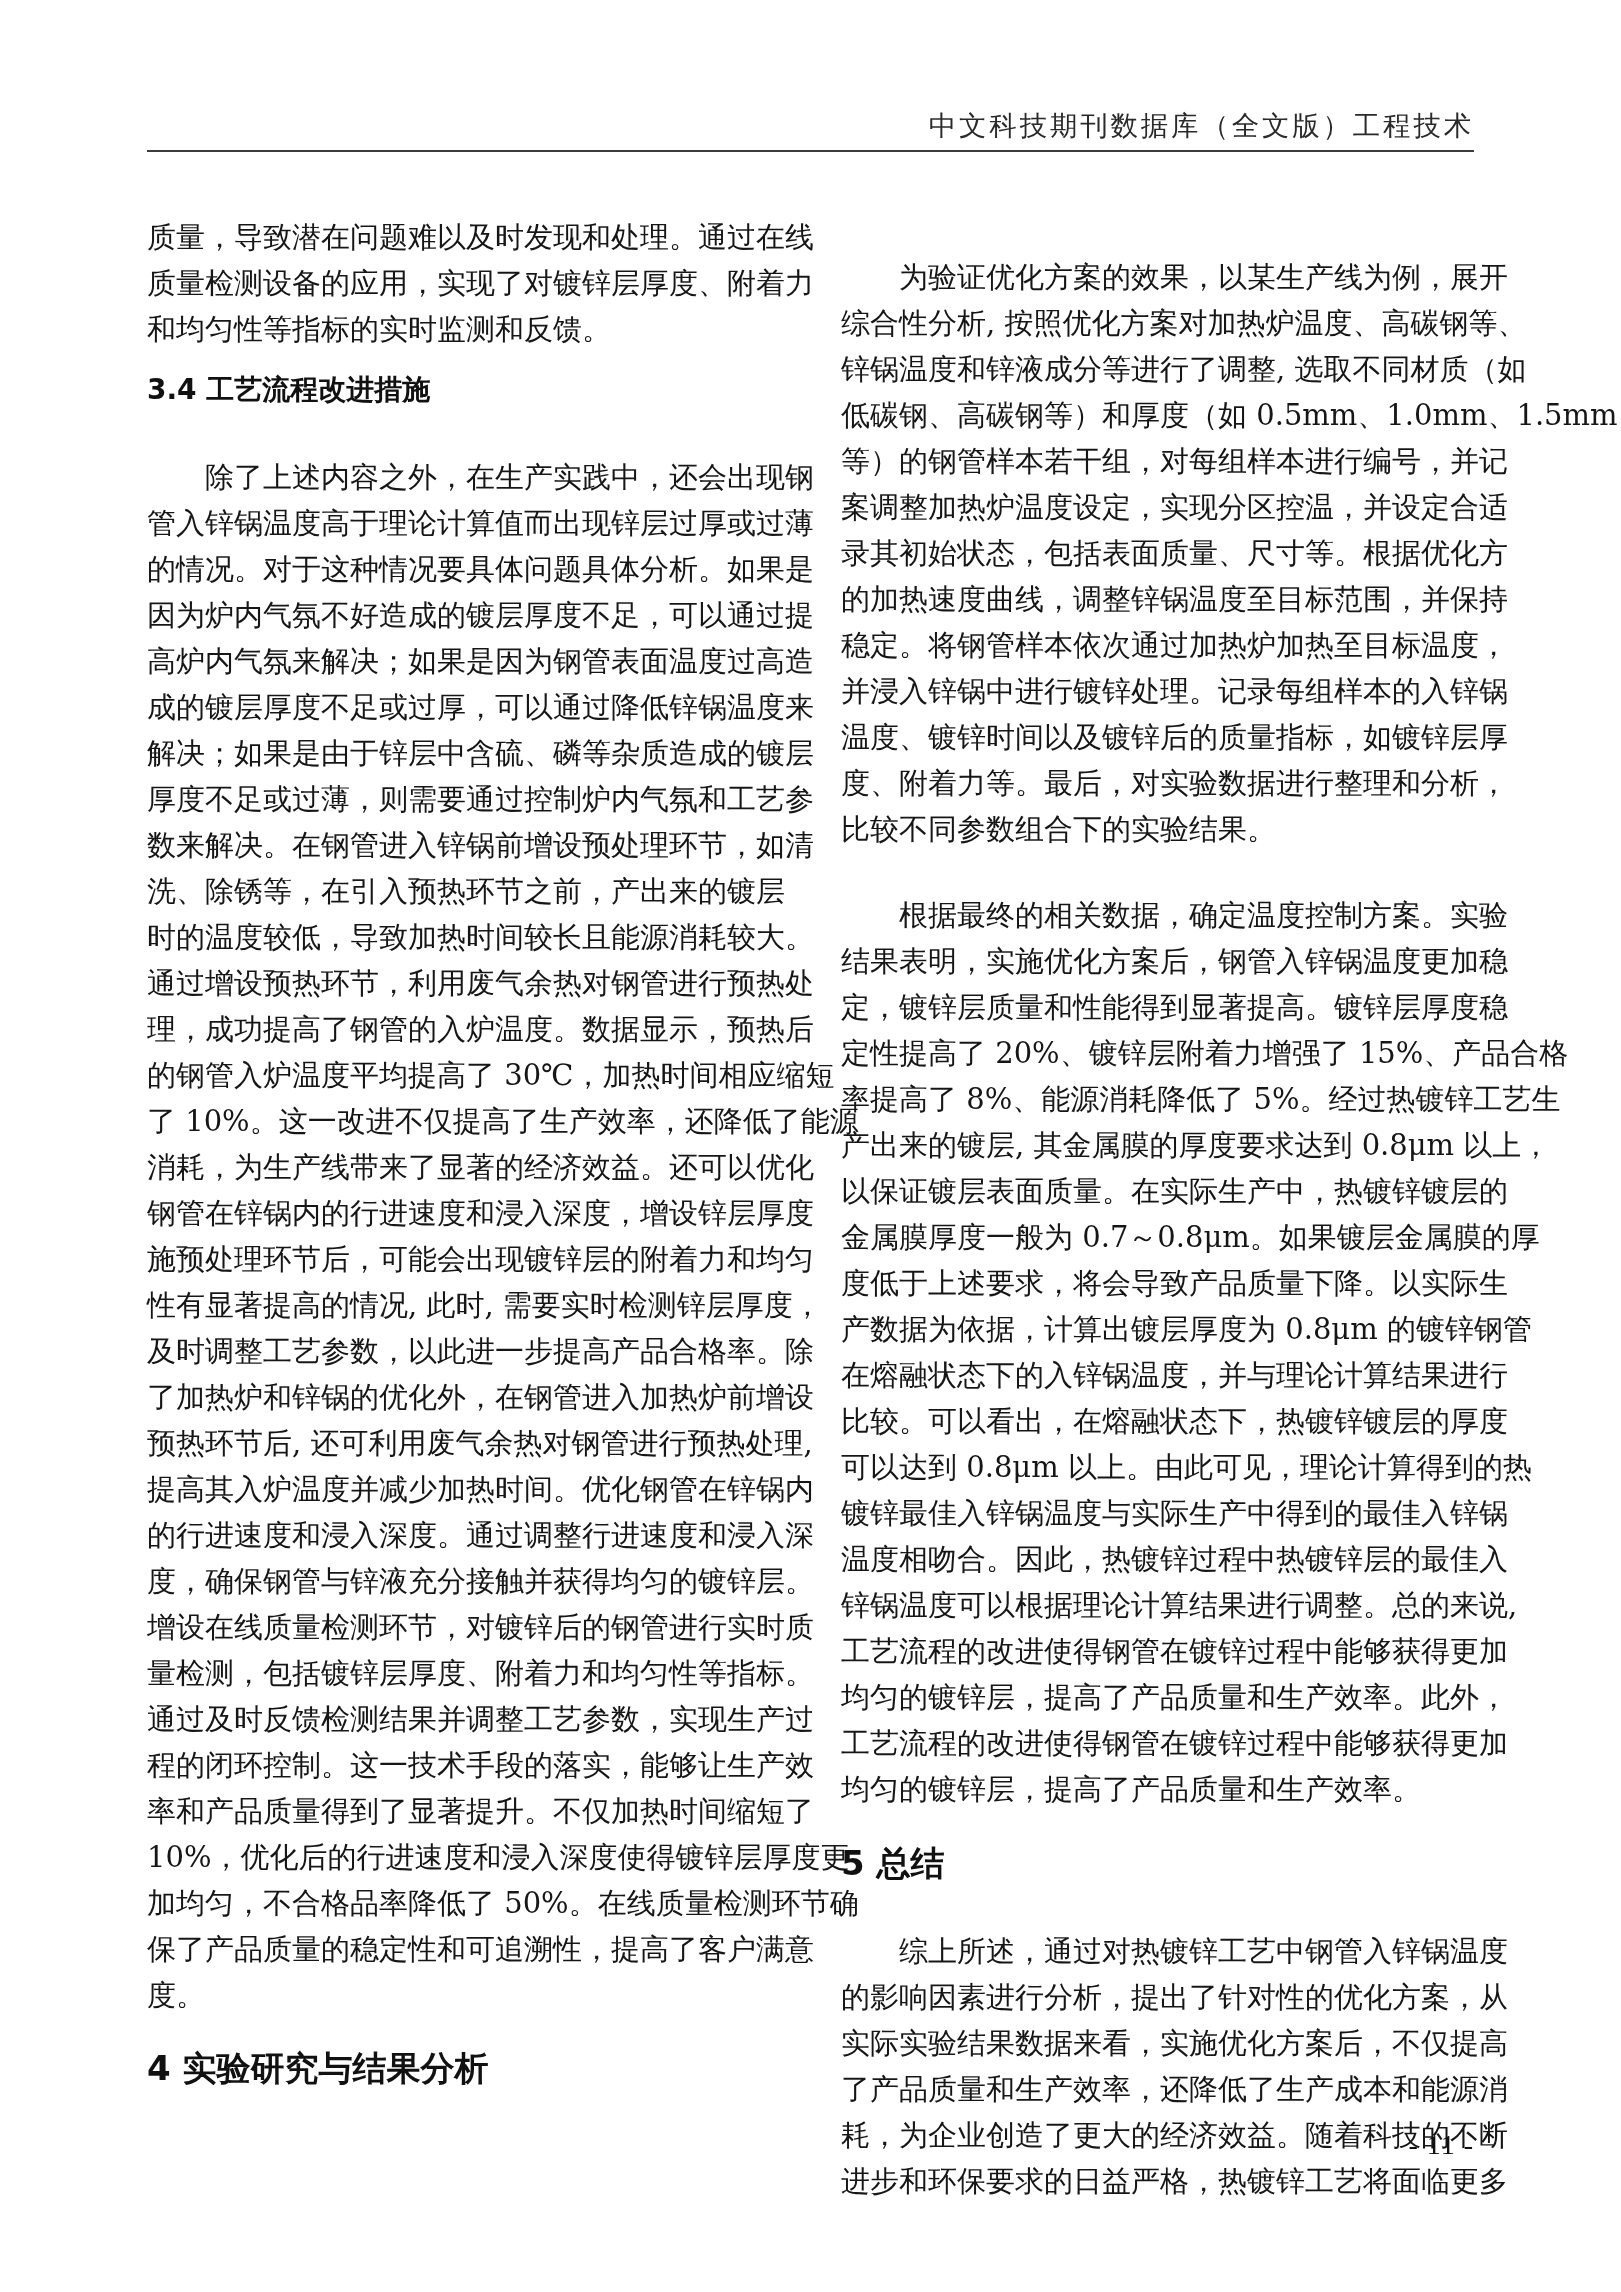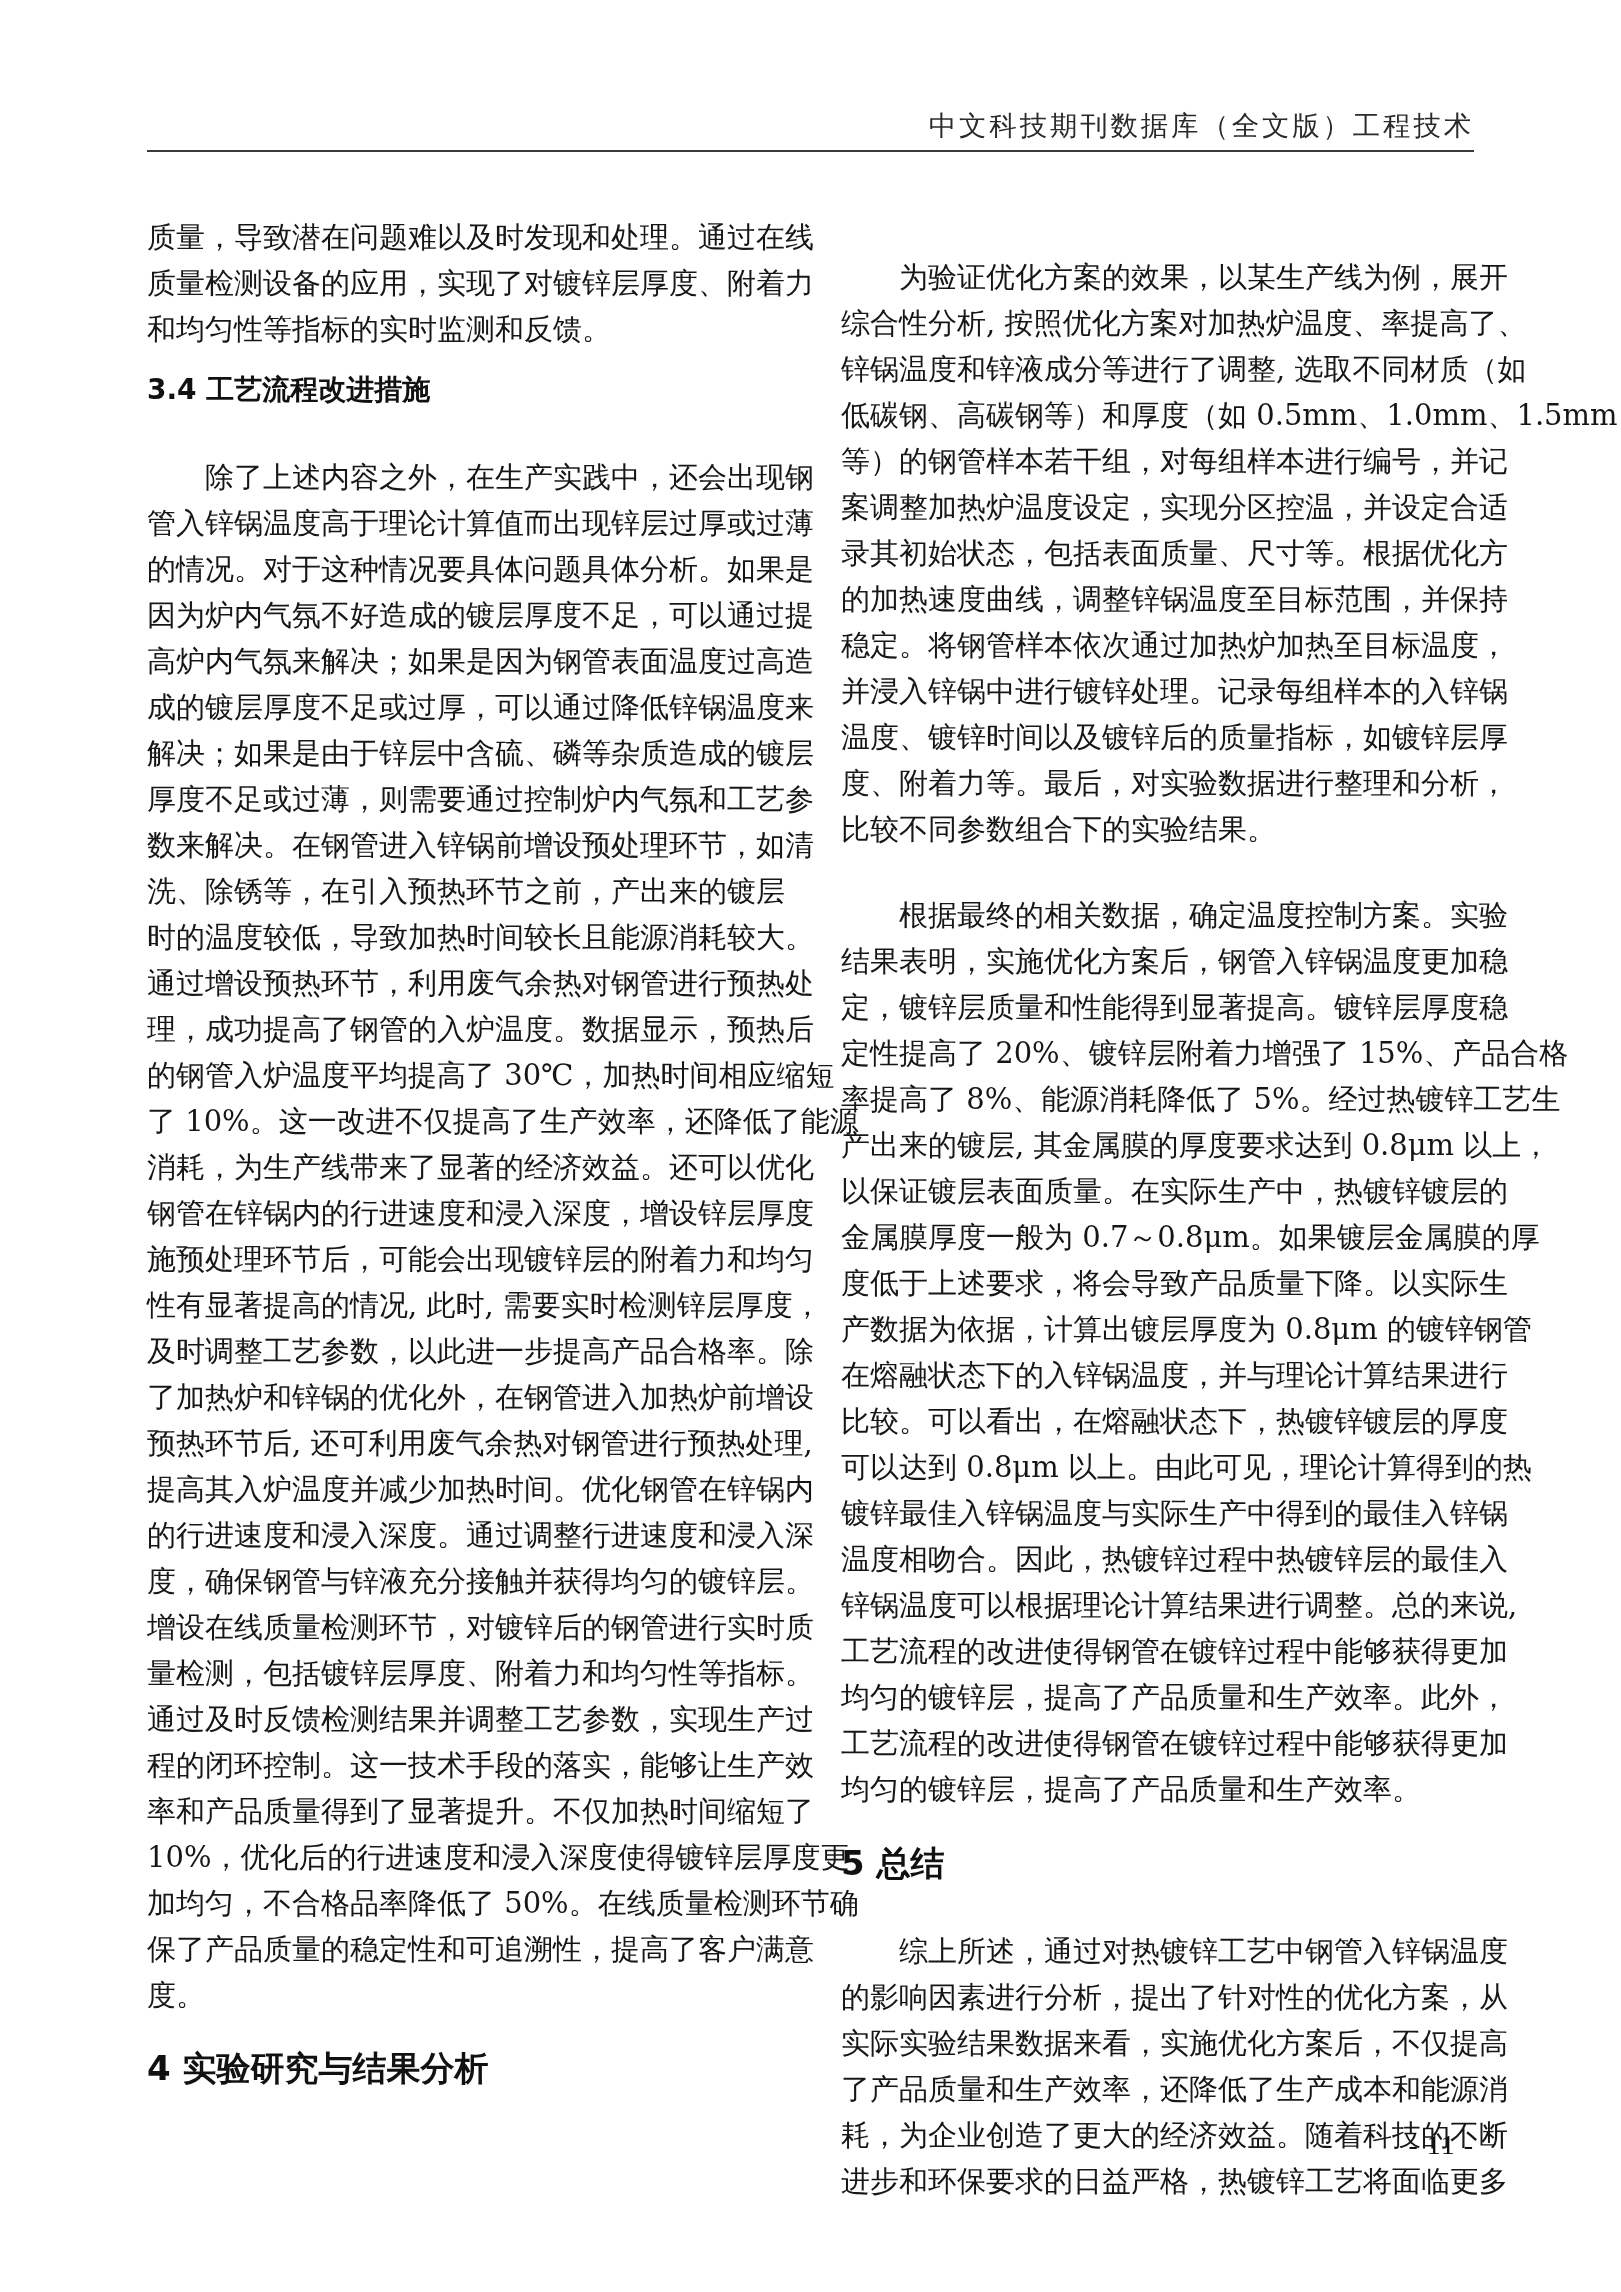--- a/index.html
+++ b/index.html
@@ -118,21 +118,21 @@
       <div class="line">加均匀，不合格品率降低了 50%。在线质量检测环节确</div>
       <div class="line">保了产品质量的稳定性和可追溯性，提高了客户满意</div>
       <div class="line last">度。</div>
     </div>
   <div class="section-heading level1">4 实验研究与结果分析</div>
 </div>
 
 <div class="column column-right">
   <div class="para">
       <div class="line first indent">为验证优化方案的效果，以某生产线为例，展开</div>
-      <div class="line">综合性分析, 按照优化方案对加热炉温度、率提高了、</div>
+      <div class="line">综合性分析, 按照优化方案对加热炉温度、高碳钢等、</div>
       <div class="line">锌锅温度和锌液成分等进行了调整, 选取不同材质（如</div>
       <div class="line">低碳钢、高碳钢等）和厚度（如 0.5mm、1.0mm、1.5mm</div>
       <div class="line">等）的钢管样本若干组，对每组样本进行编号，并记</div>
       <div class="line">案调整加热炉温度设定，实现分区控温，并设定合适</div>
       <div class="line">录其初始状态，包括表面质量、尺寸等。根据优化方</div>
       <div class="line">的加热速度曲线，调整锌锅温度至目标范围，并保持</div>
       <div class="line">稳定。将钢管样本依次通过加热炉加热至目标温度，</div>
       <div class="line">并浸入锌锅中进行镀锌处理。记录每组样本的入锌锅</div>
       <div class="line">温度、镀锌时间以及镀锌后的质量指标，如镀锌层厚</div>
       <div class="line">度、附着力等。最后，对实验数据进行整理和分析，</div>

